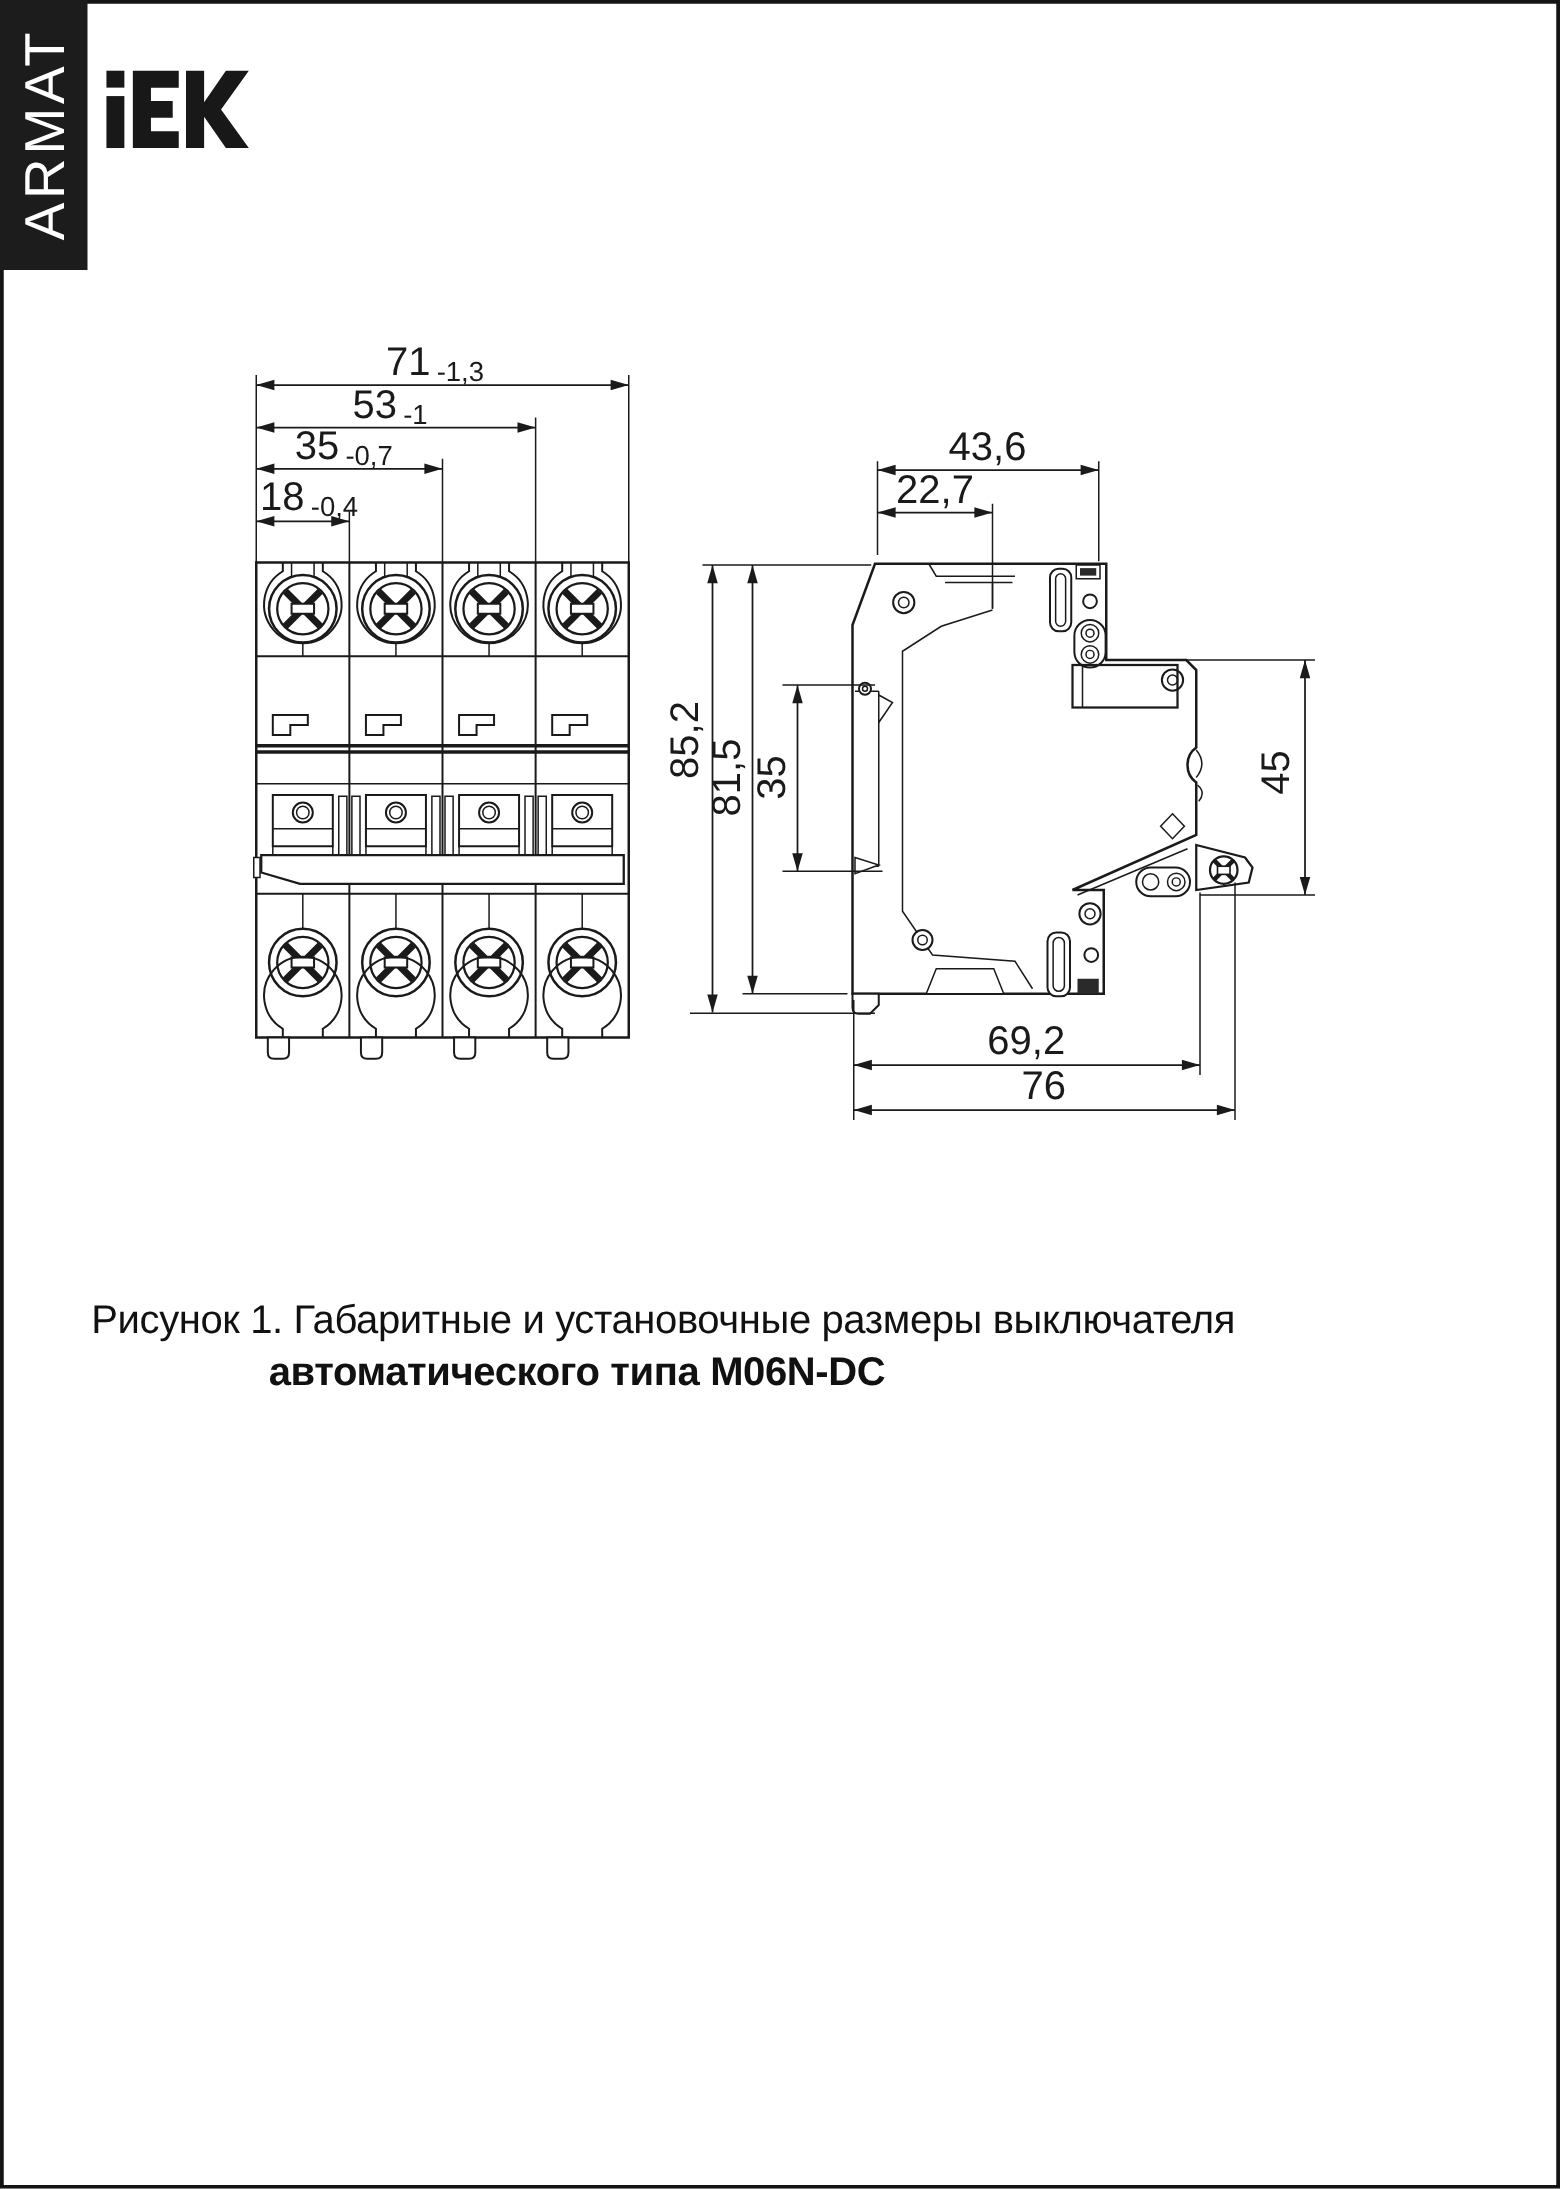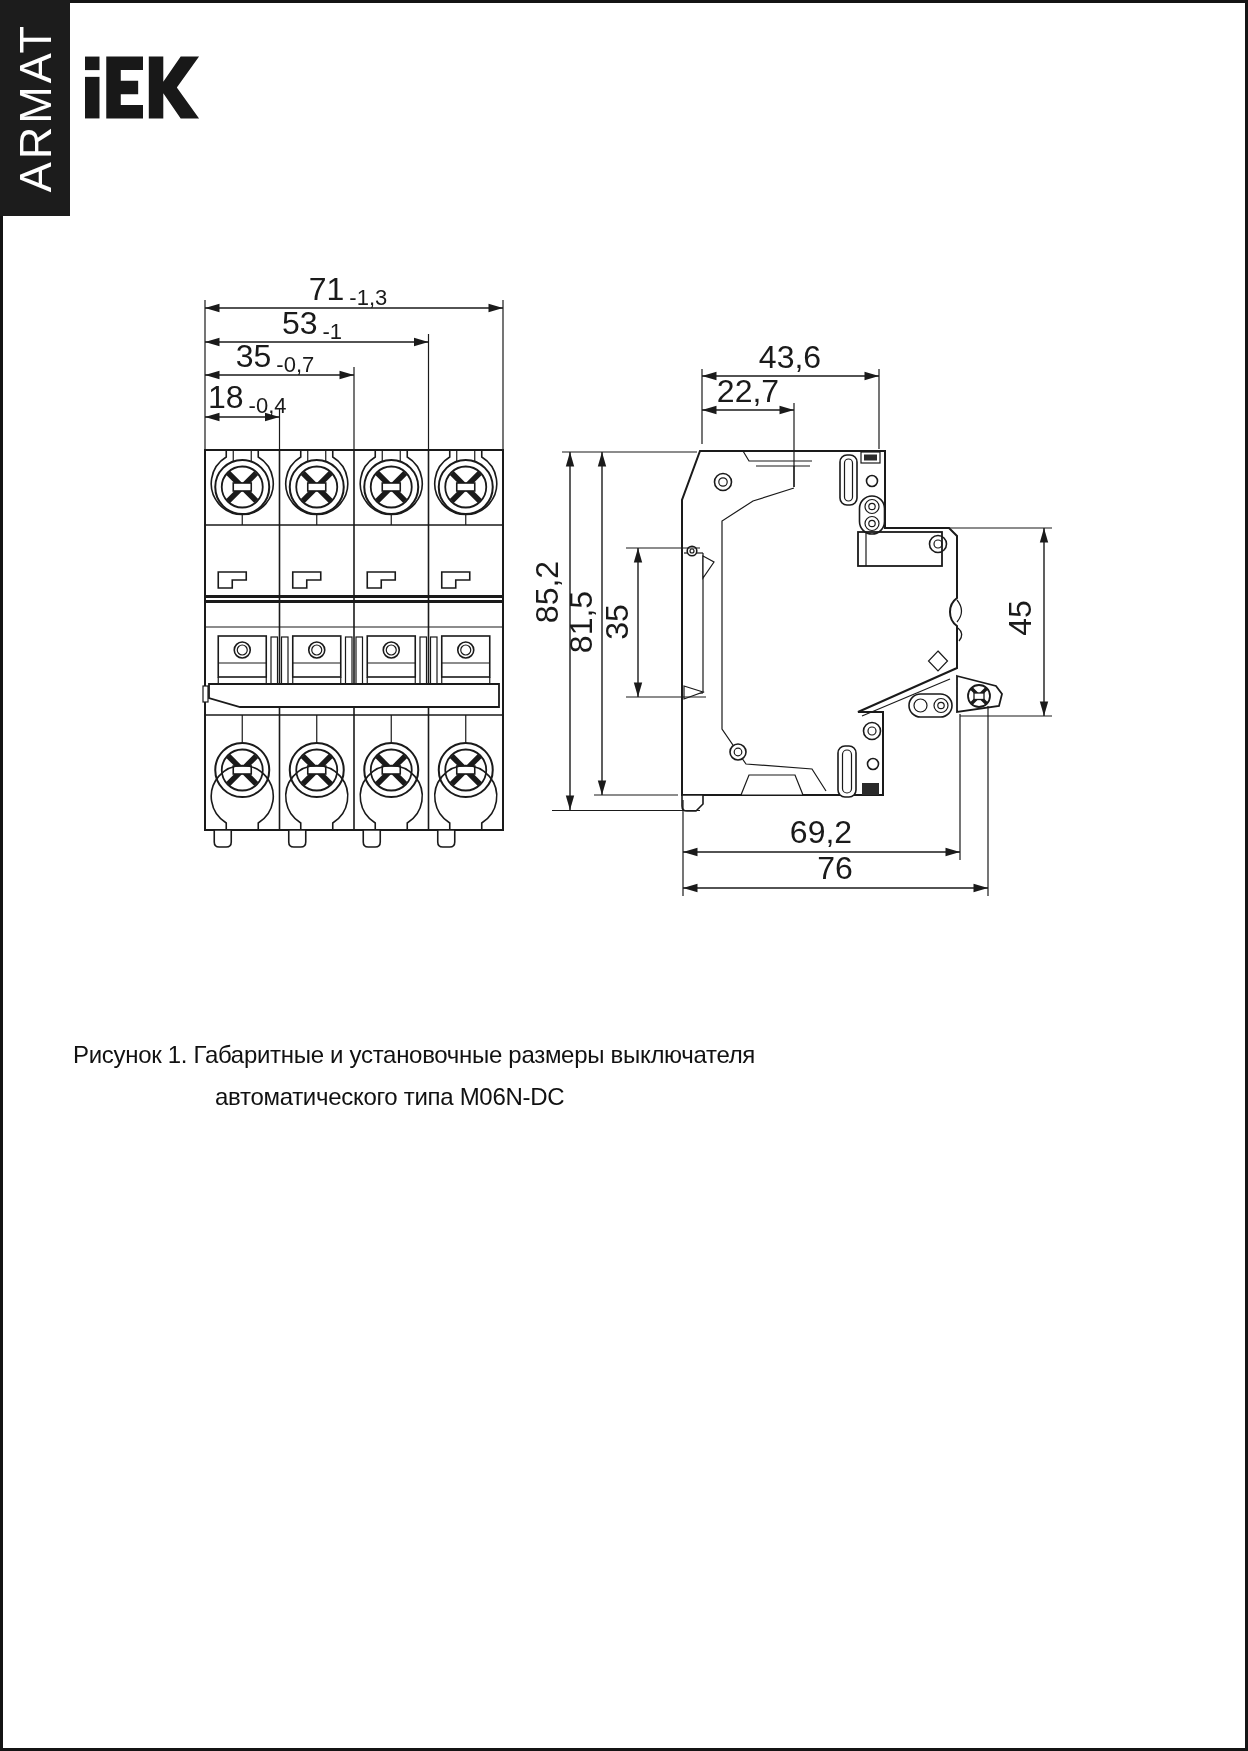--- a/index.html
+++ b/index.html
@@ -35,25 +35,25 @@
   .thick{stroke-width:2;}
   .med{stroke-width:1.6;}
   .thin{stroke-width:1.2;}
   .wht{fill:#fff;}
   .ext{stroke:#1a1a1a;stroke-width:1.2;fill:none;}
   .dim{stroke:#1a1a1a;stroke-width:1.4;fill:none;}
   .dimtxt{font-family:"Liberation Sans",sans-serif;font-size:32px;fill:#1a1a1a;}
   .tol{font-size:22px;}
   .caption{
     position:absolute;left:73px;top:1034px;
-    font-size:24px;line-height:42px;color:#111;
+    font-size:32px;line-height:42px;color:#111;
     letter-spacing:-0.3px;
     z-index:2;
   }
-  .caption-line2{padding-left:142px;}
+  .caption-line2{padding-left:142px;font-weight:bold;}
 </style>
 </head>
 <body>
 
 <div class="page">
 
   <div class="armat-bar">
     <span class="armat-text">ARMAT</span>
   </div>
 

